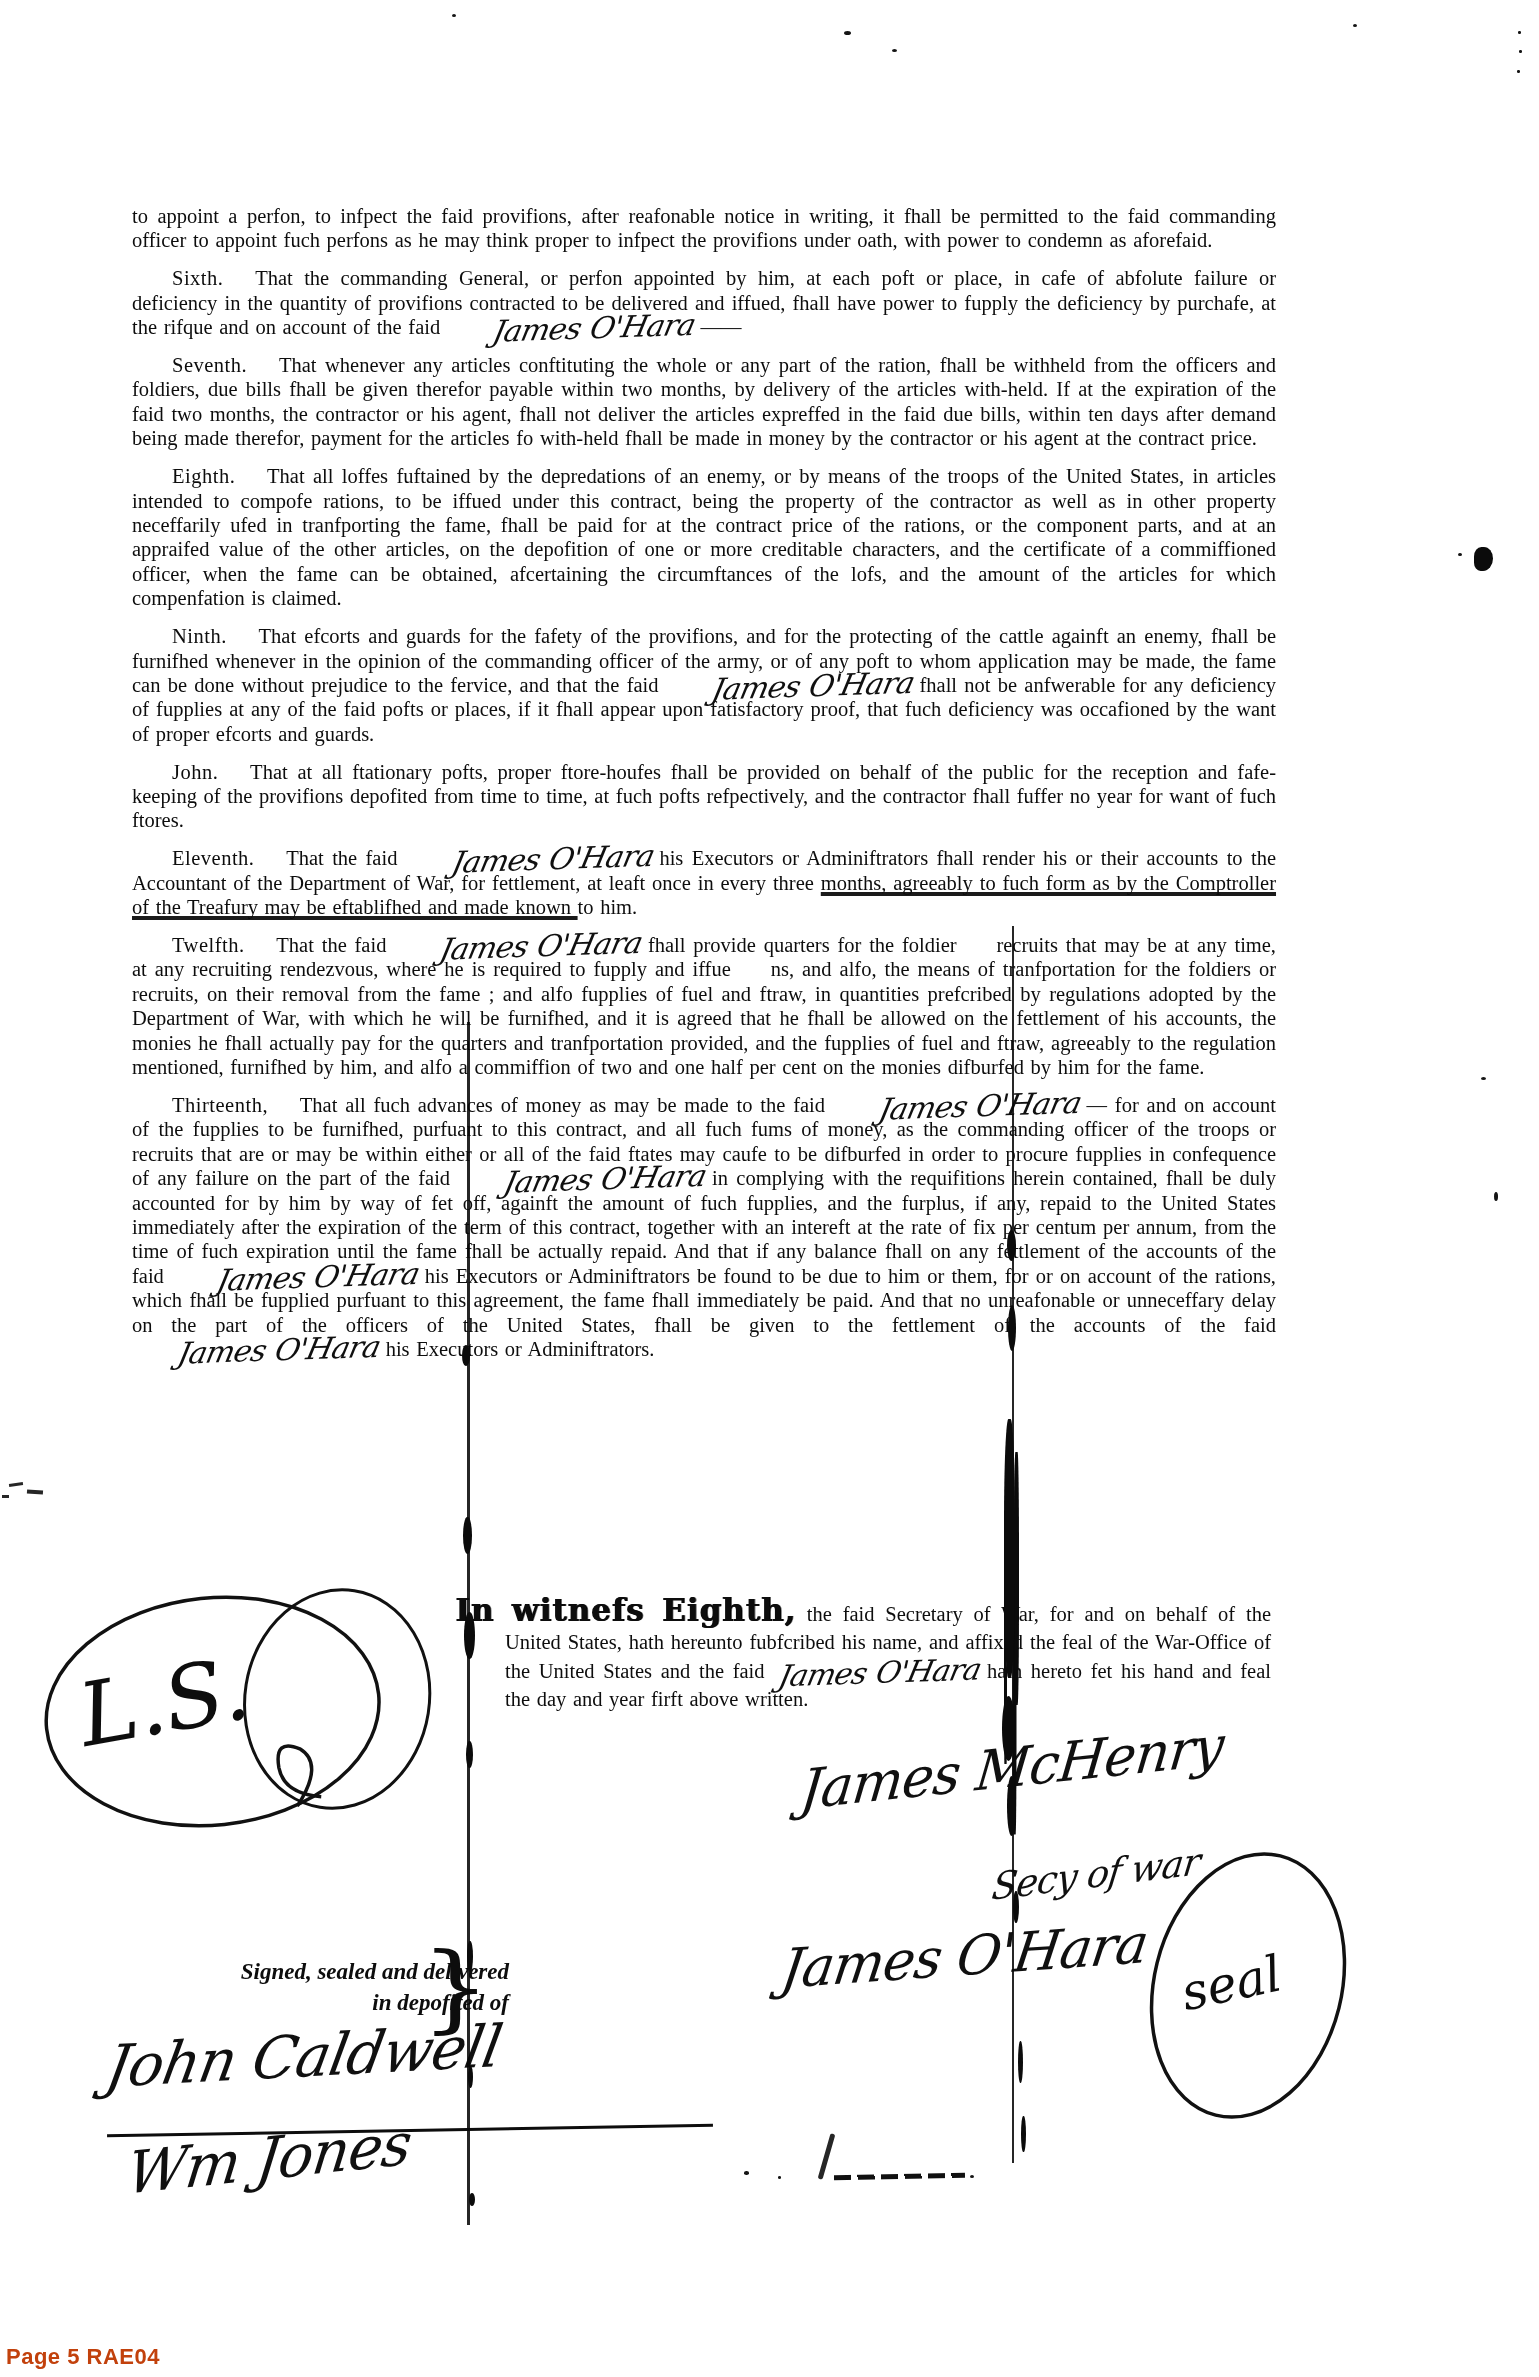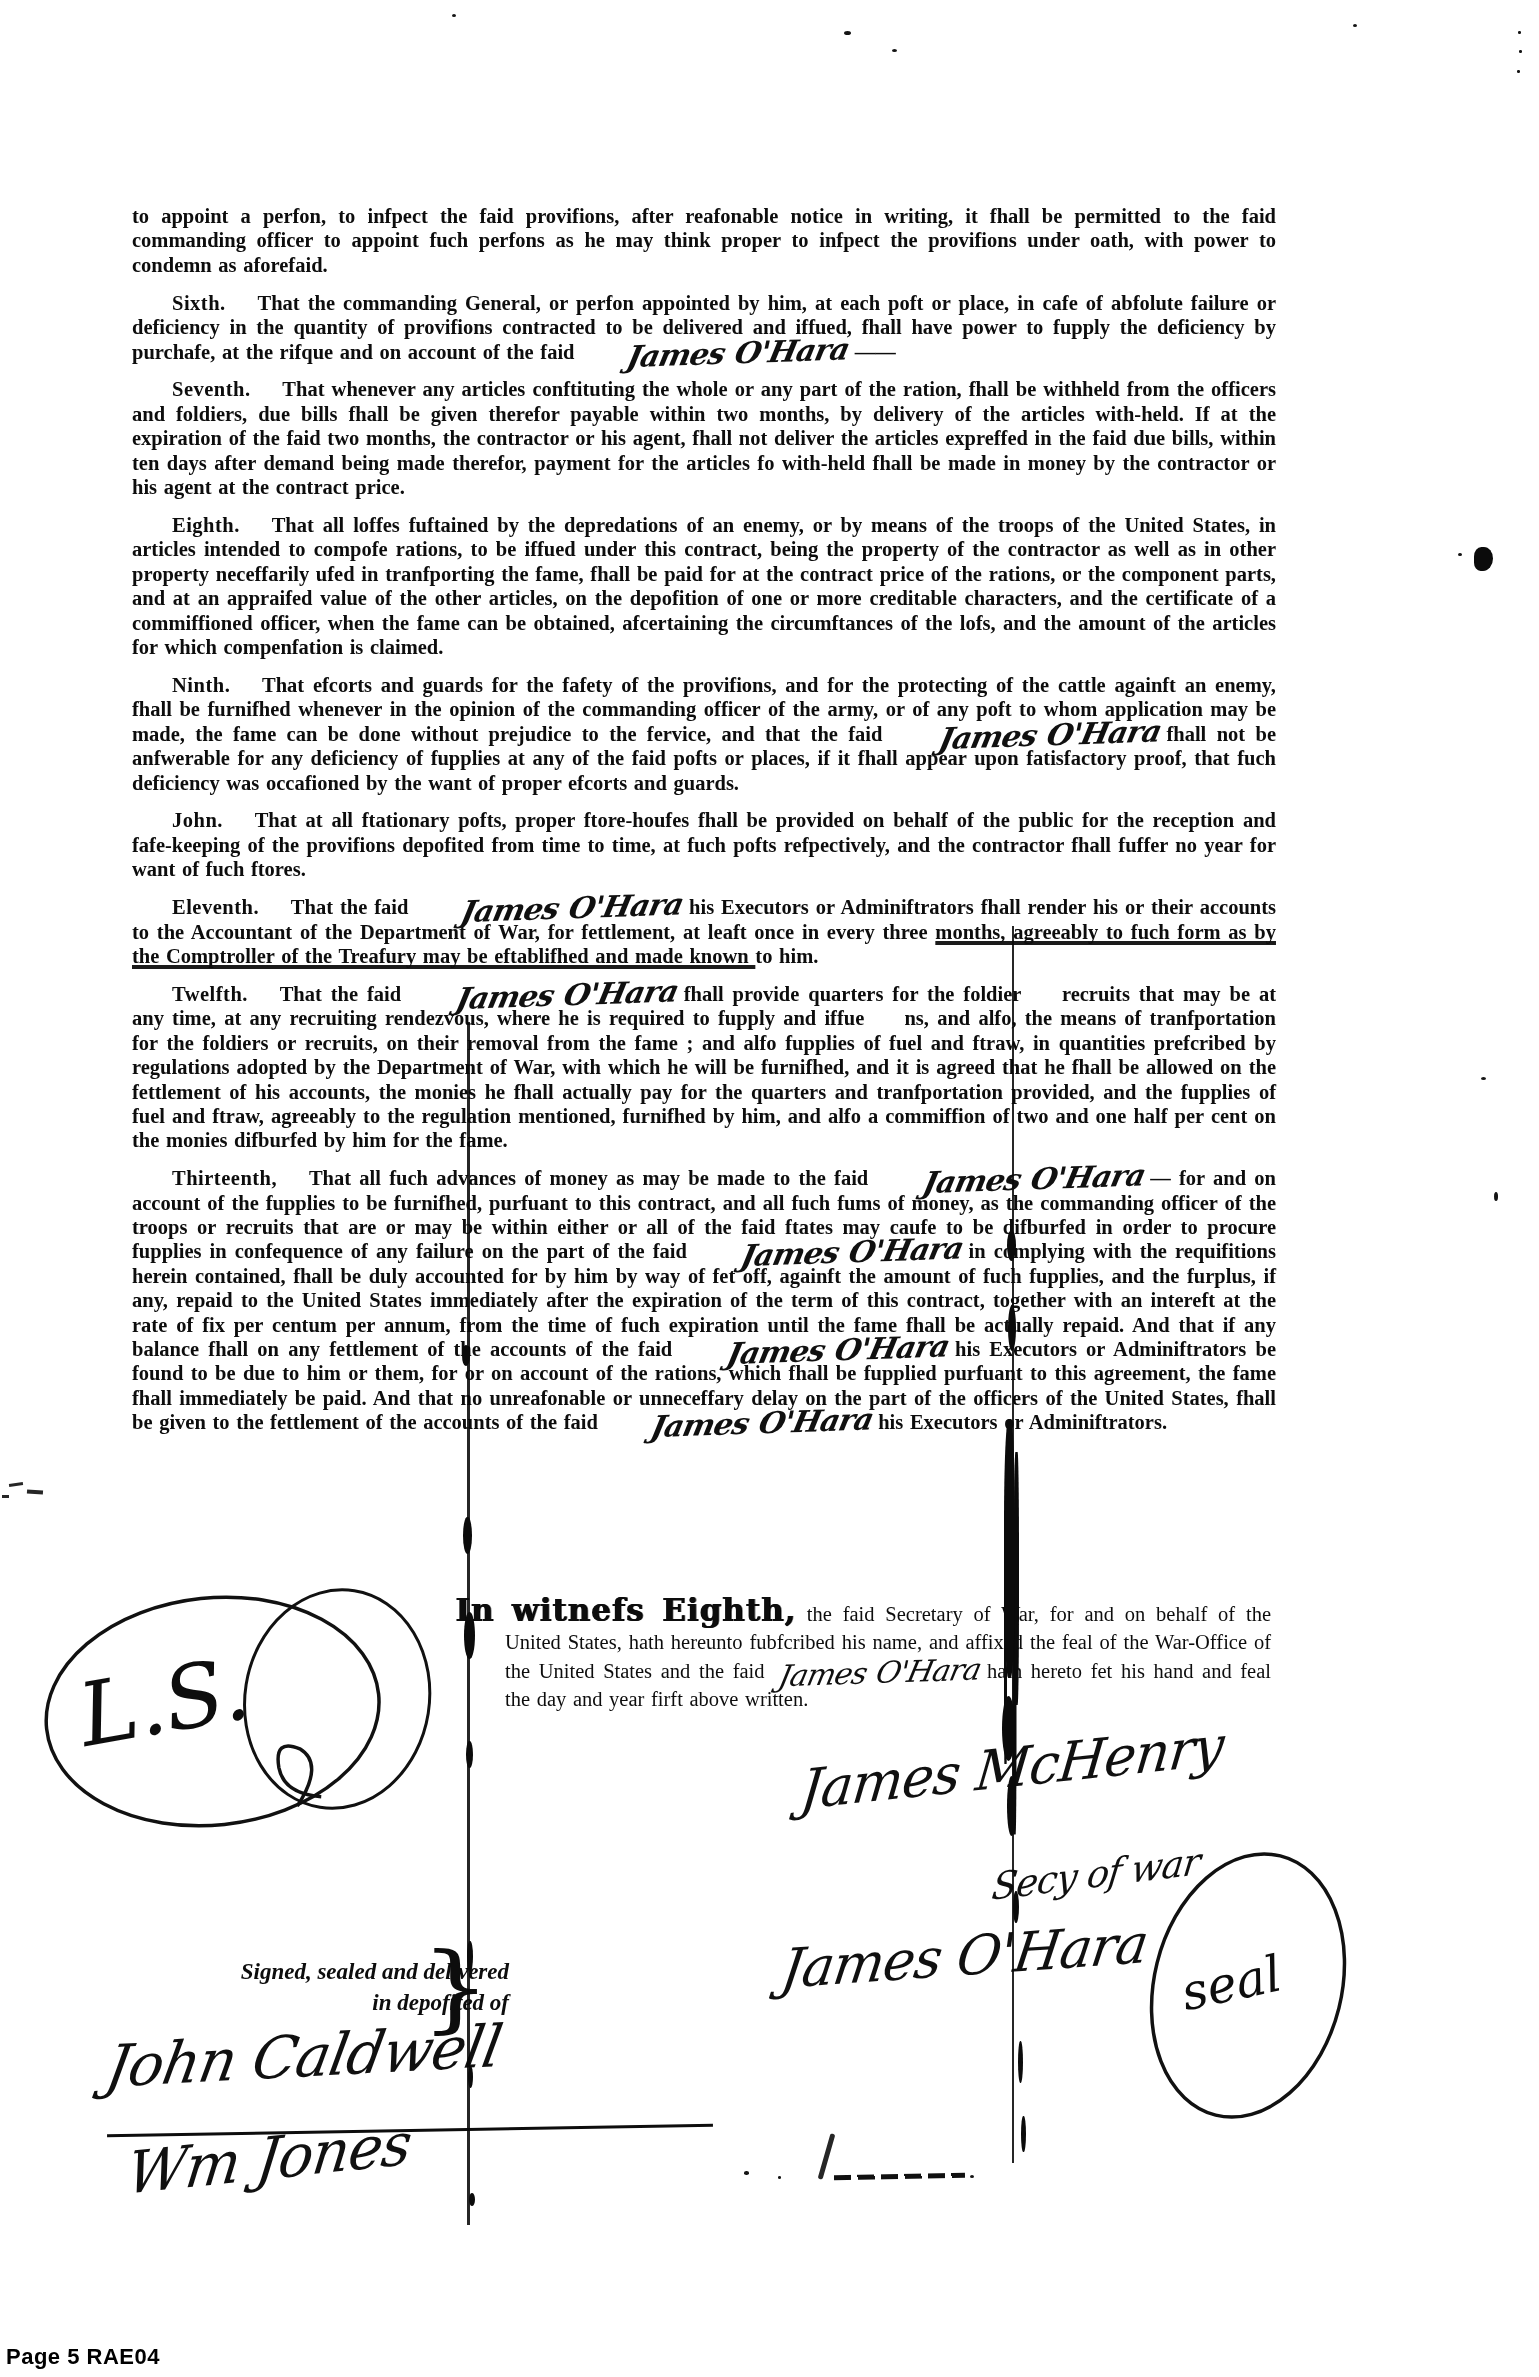--- a/index.html
+++ b/index.html
@@ -2,21 +2,21 @@
 <html style="font-size:8px"><head>
 <meta charset="utf-8">
 <title>Historical Contract Scan</title>
 <style>
   html,body{margin:0;padding:0;}
   body{width:1539px;height:2377px;position:relative;background:#ffffff;
        font-family:"Liberation Serif",serif;color:#0d0d0d;overflow:hidden;}
   
   .main-text{position:absolute;left:132px;top:204px;width:1144px;
              font-size:20.5px;line-height:24.4px;text-align:justify;word-spacing:1.5px;}
-  .doc-para{margin:0 0 13.5px 0;text-indent:40px;font-weight:bold;}
+  .doc-para{margin:0 0 13.5px 0;text-indent:40px;}
   .doc-para.no-indent{text-indent:0;}
   .para-label{letter-spacing:0.5px;}
   .struck{text-decoration:underline;text-decoration-thickness:4px;text-decoration-skip-ink:none;
           text-decoration-color:rgba(10,10,10,.93);}
   .gap{display:inline-block;width:32px;}
   
   .sig{font-family:"DejaVu Serif",serif;font-style:italic;white-space:nowrap;
        letter-spacing:-1px;color:#101010;}
   .inline-sig{display:inline-block;font-size:30px;line-height:0;vertical-align:-5px;
               transform:skewX(-14deg) rotate(-2deg);margin:0 7px;}
@@ -25,21 +25,21 @@
   .witness-para{position:absolute;left:505px;top:1596px;width:766px;font-size:20.5px;
                 line-height:28.4px;text-align:justify;word-spacing:1.5px;}
   .blackletter{font-family:"DejaVu Serif",serif;font-weight:bold;font-size:31px;
                letter-spacing:1px;margin-left:-50px;
                text-shadow:0.7px 0 #000,1.5px 0 rgba(0,0,0,.55);}
   .attest{position:absolute;left:150px;top:1956px;width:359px;text-align:right;
           font-style:italic;font-weight:bold;font-size:23px;line-height:31px;}
   .brace{position:absolute;left:425px;top:1939px;font-size:96px;line-height:1;
          font-family:"DejaVu Serif",serif;transform:scaleX(1.15);}
   .footer{position:absolute;left:6px;top:2344px;font-family:"Liberation Sans",sans-serif;
-          font-weight:bold;font-size:22px;letter-spacing:0.5px;color:#000000;}
+          font-weight:bold;font-size:22px;letter-spacing:0.5px;color:#c2410c;}
   
   .fold{position:absolute;background:rgba(8,8,8,.88);}
   .blob{position:absolute;background:#0b0b0b;border-radius:50%;}
   .speck{position:absolute;background:#151515;border-radius:50%;}
   .dashline{position:absolute;height:4.5px;
             background:repeating-linear-gradient(90deg,#101010 0 17px,transparent 17px 23.5px);
             transform:rotate(-1deg);}
   svg text{font-family:"DejaVu Serif",serif;}
 </style>
 </head>

